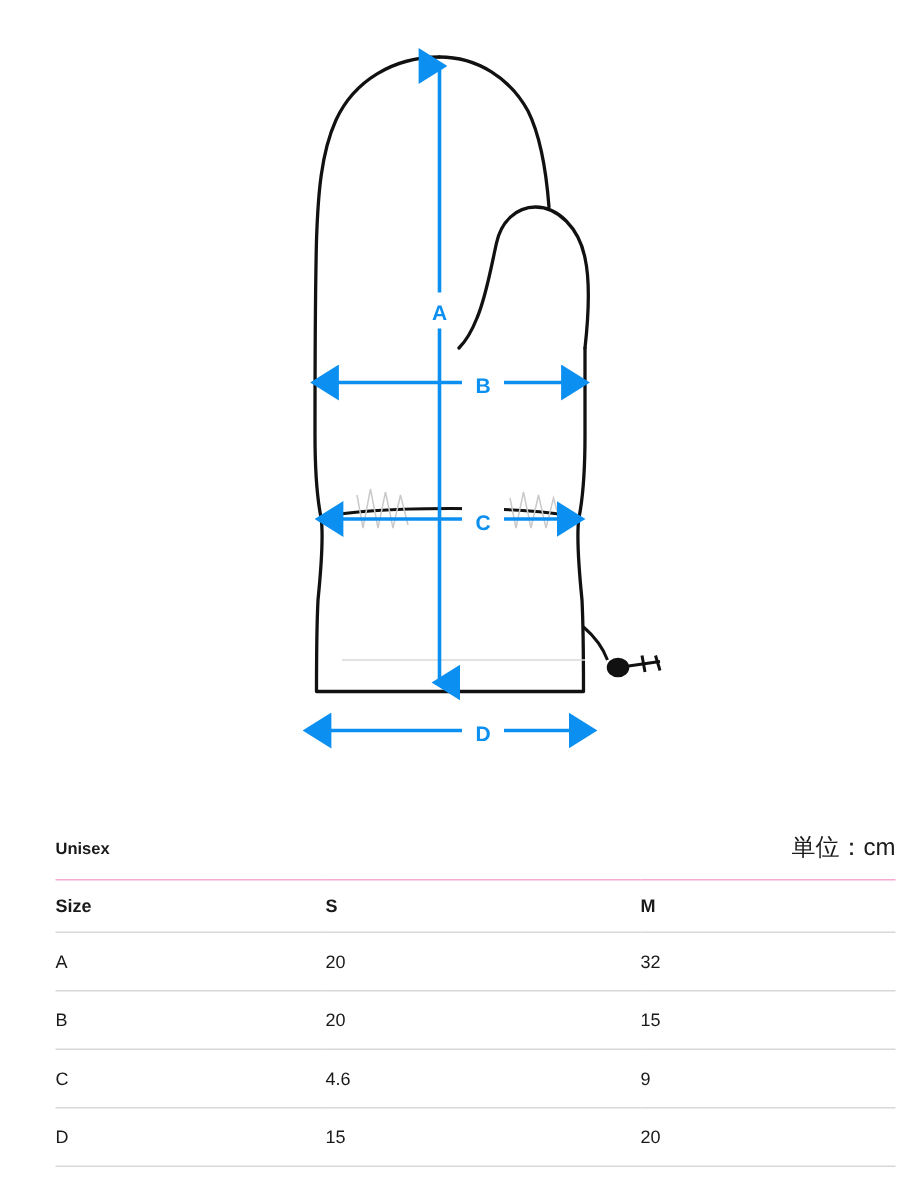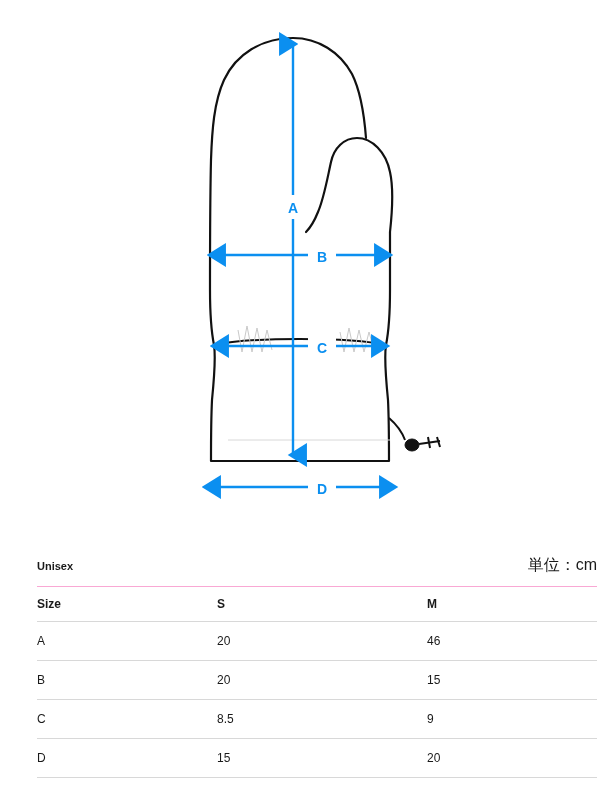--- a/index.html
+++ b/index.html
@@ -171,30 +171,30 @@
       <tr>
         <th>Size</th>
         <th>S</th>
         <th>M</th>
       </tr>
     </thead>
     <tbody>
       <tr>
         <td>A</td>
         <td>20</td>
-        <td>46</td>
+        <td>32</td>
       </tr>
       <tr>
         <td>B</td>
         <td>20</td>
         <td>15</td>
       </tr>
       <tr>
         <td>C</td>
-        <td>8.5</td>
+        <td>4.6</td>
         <td>9</td>
       </tr>
       <tr>
         <td>D</td>
         <td>15</td>
         <td>20</td>
       </tr>
     </tbody>
   </table>
 </div>

